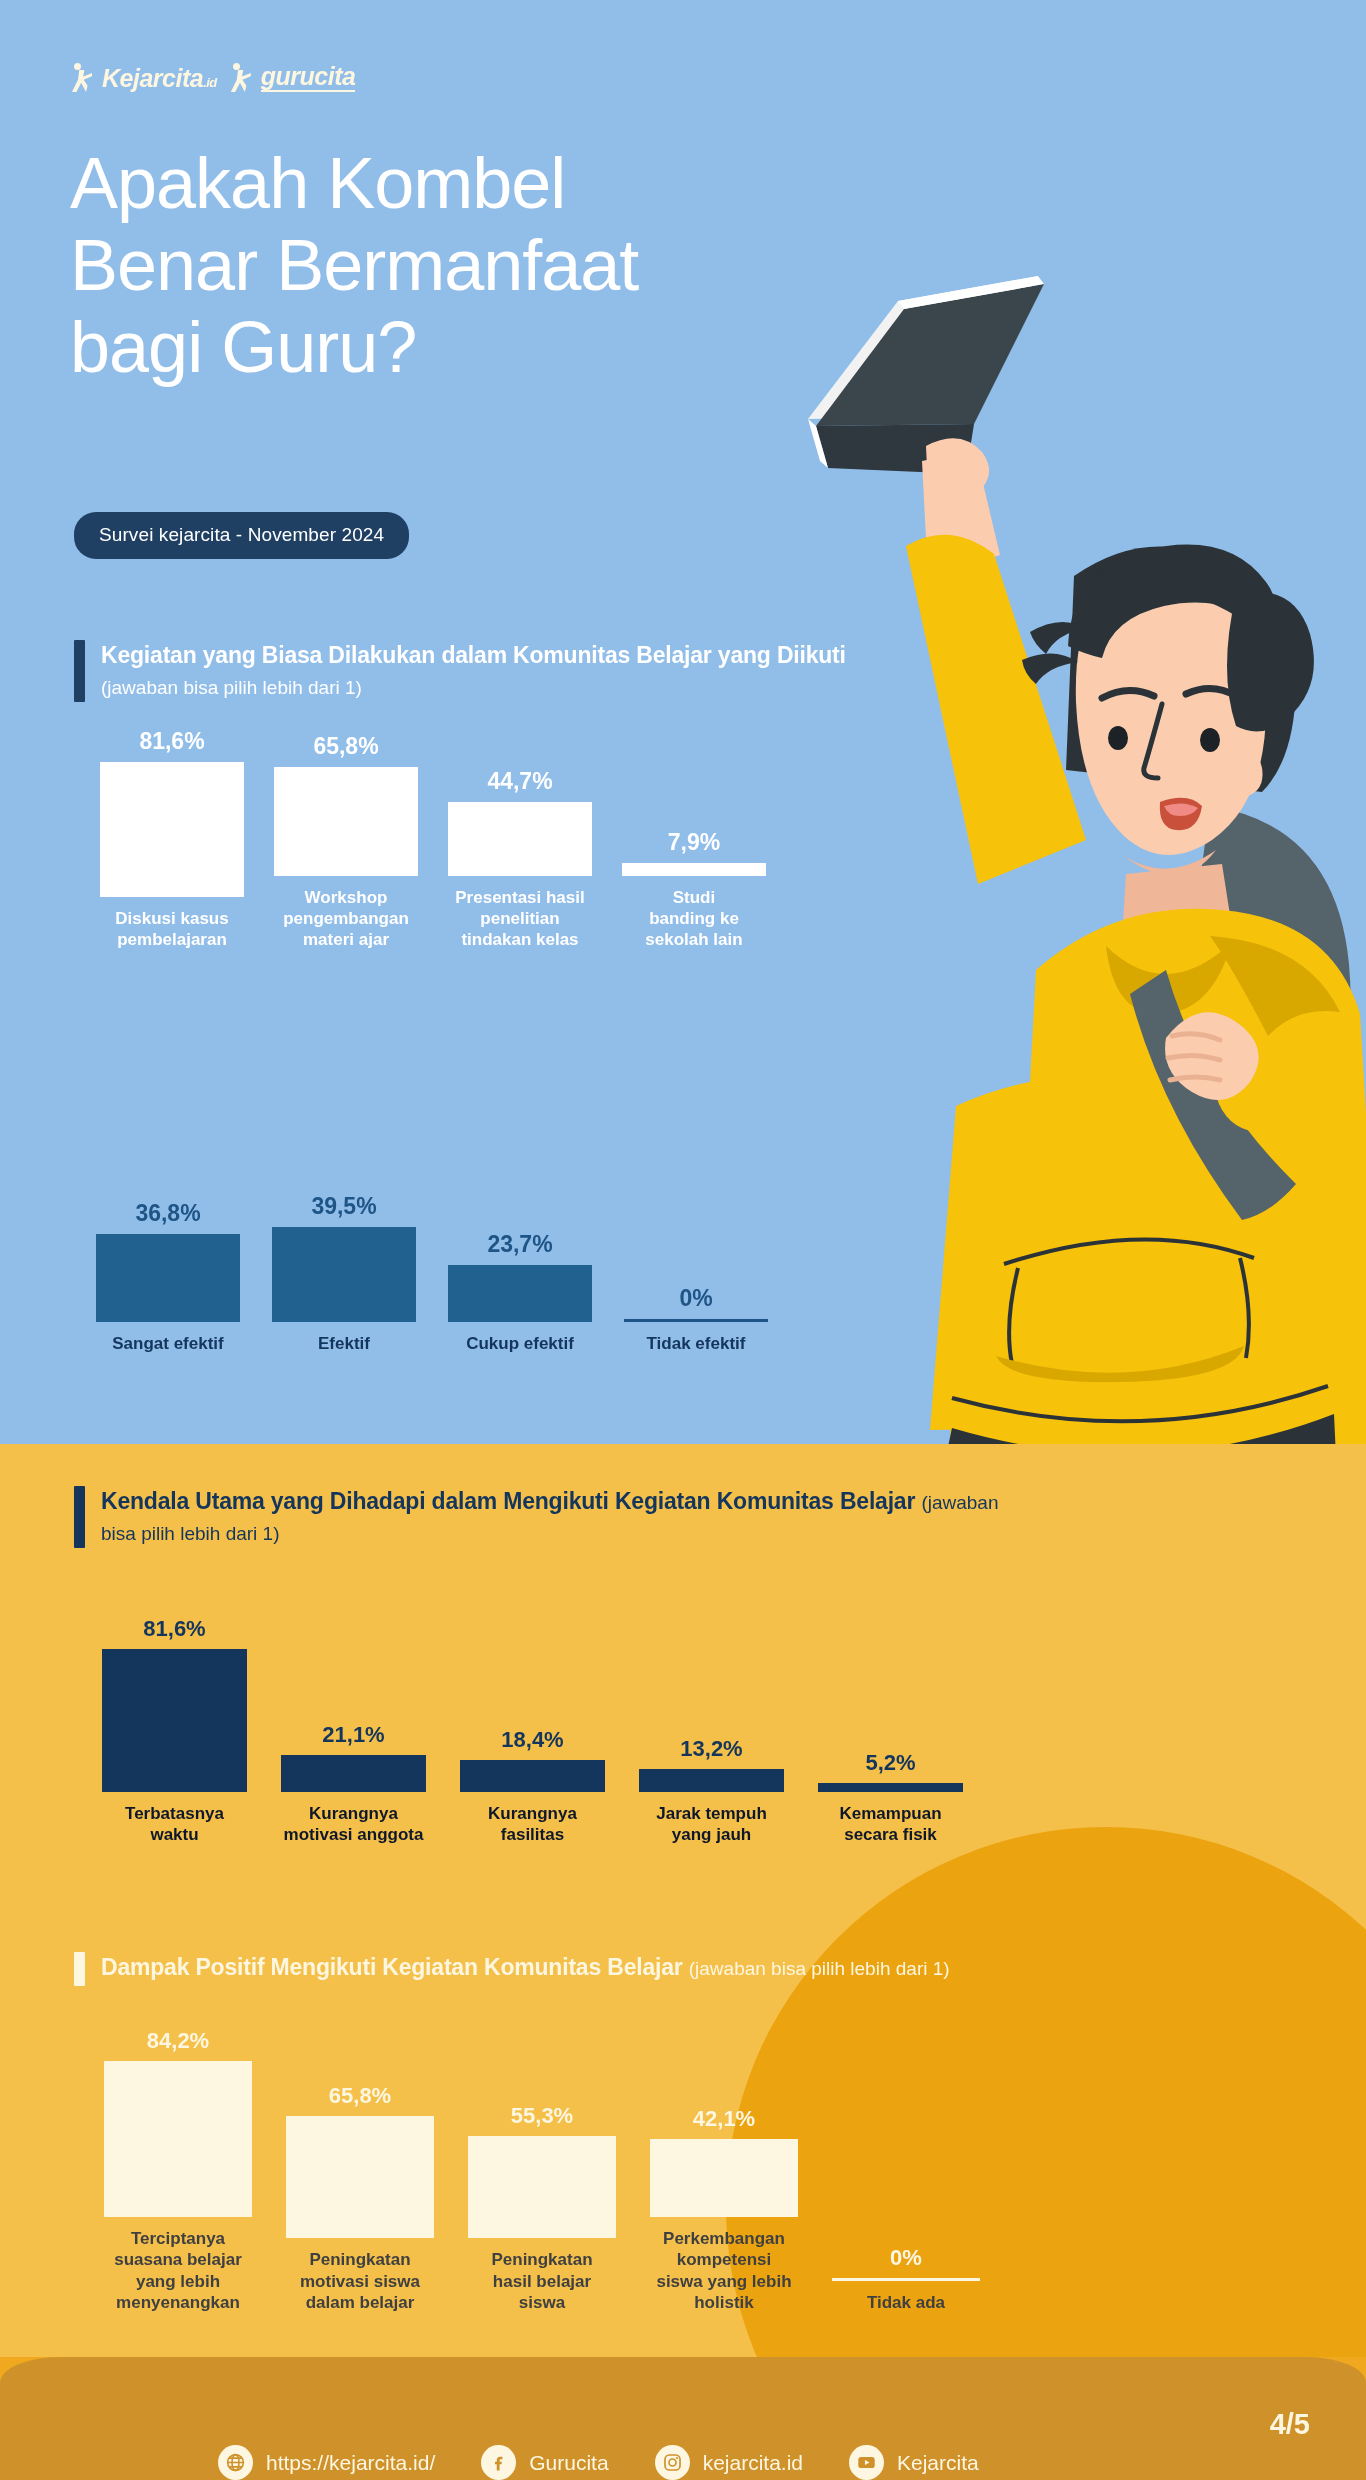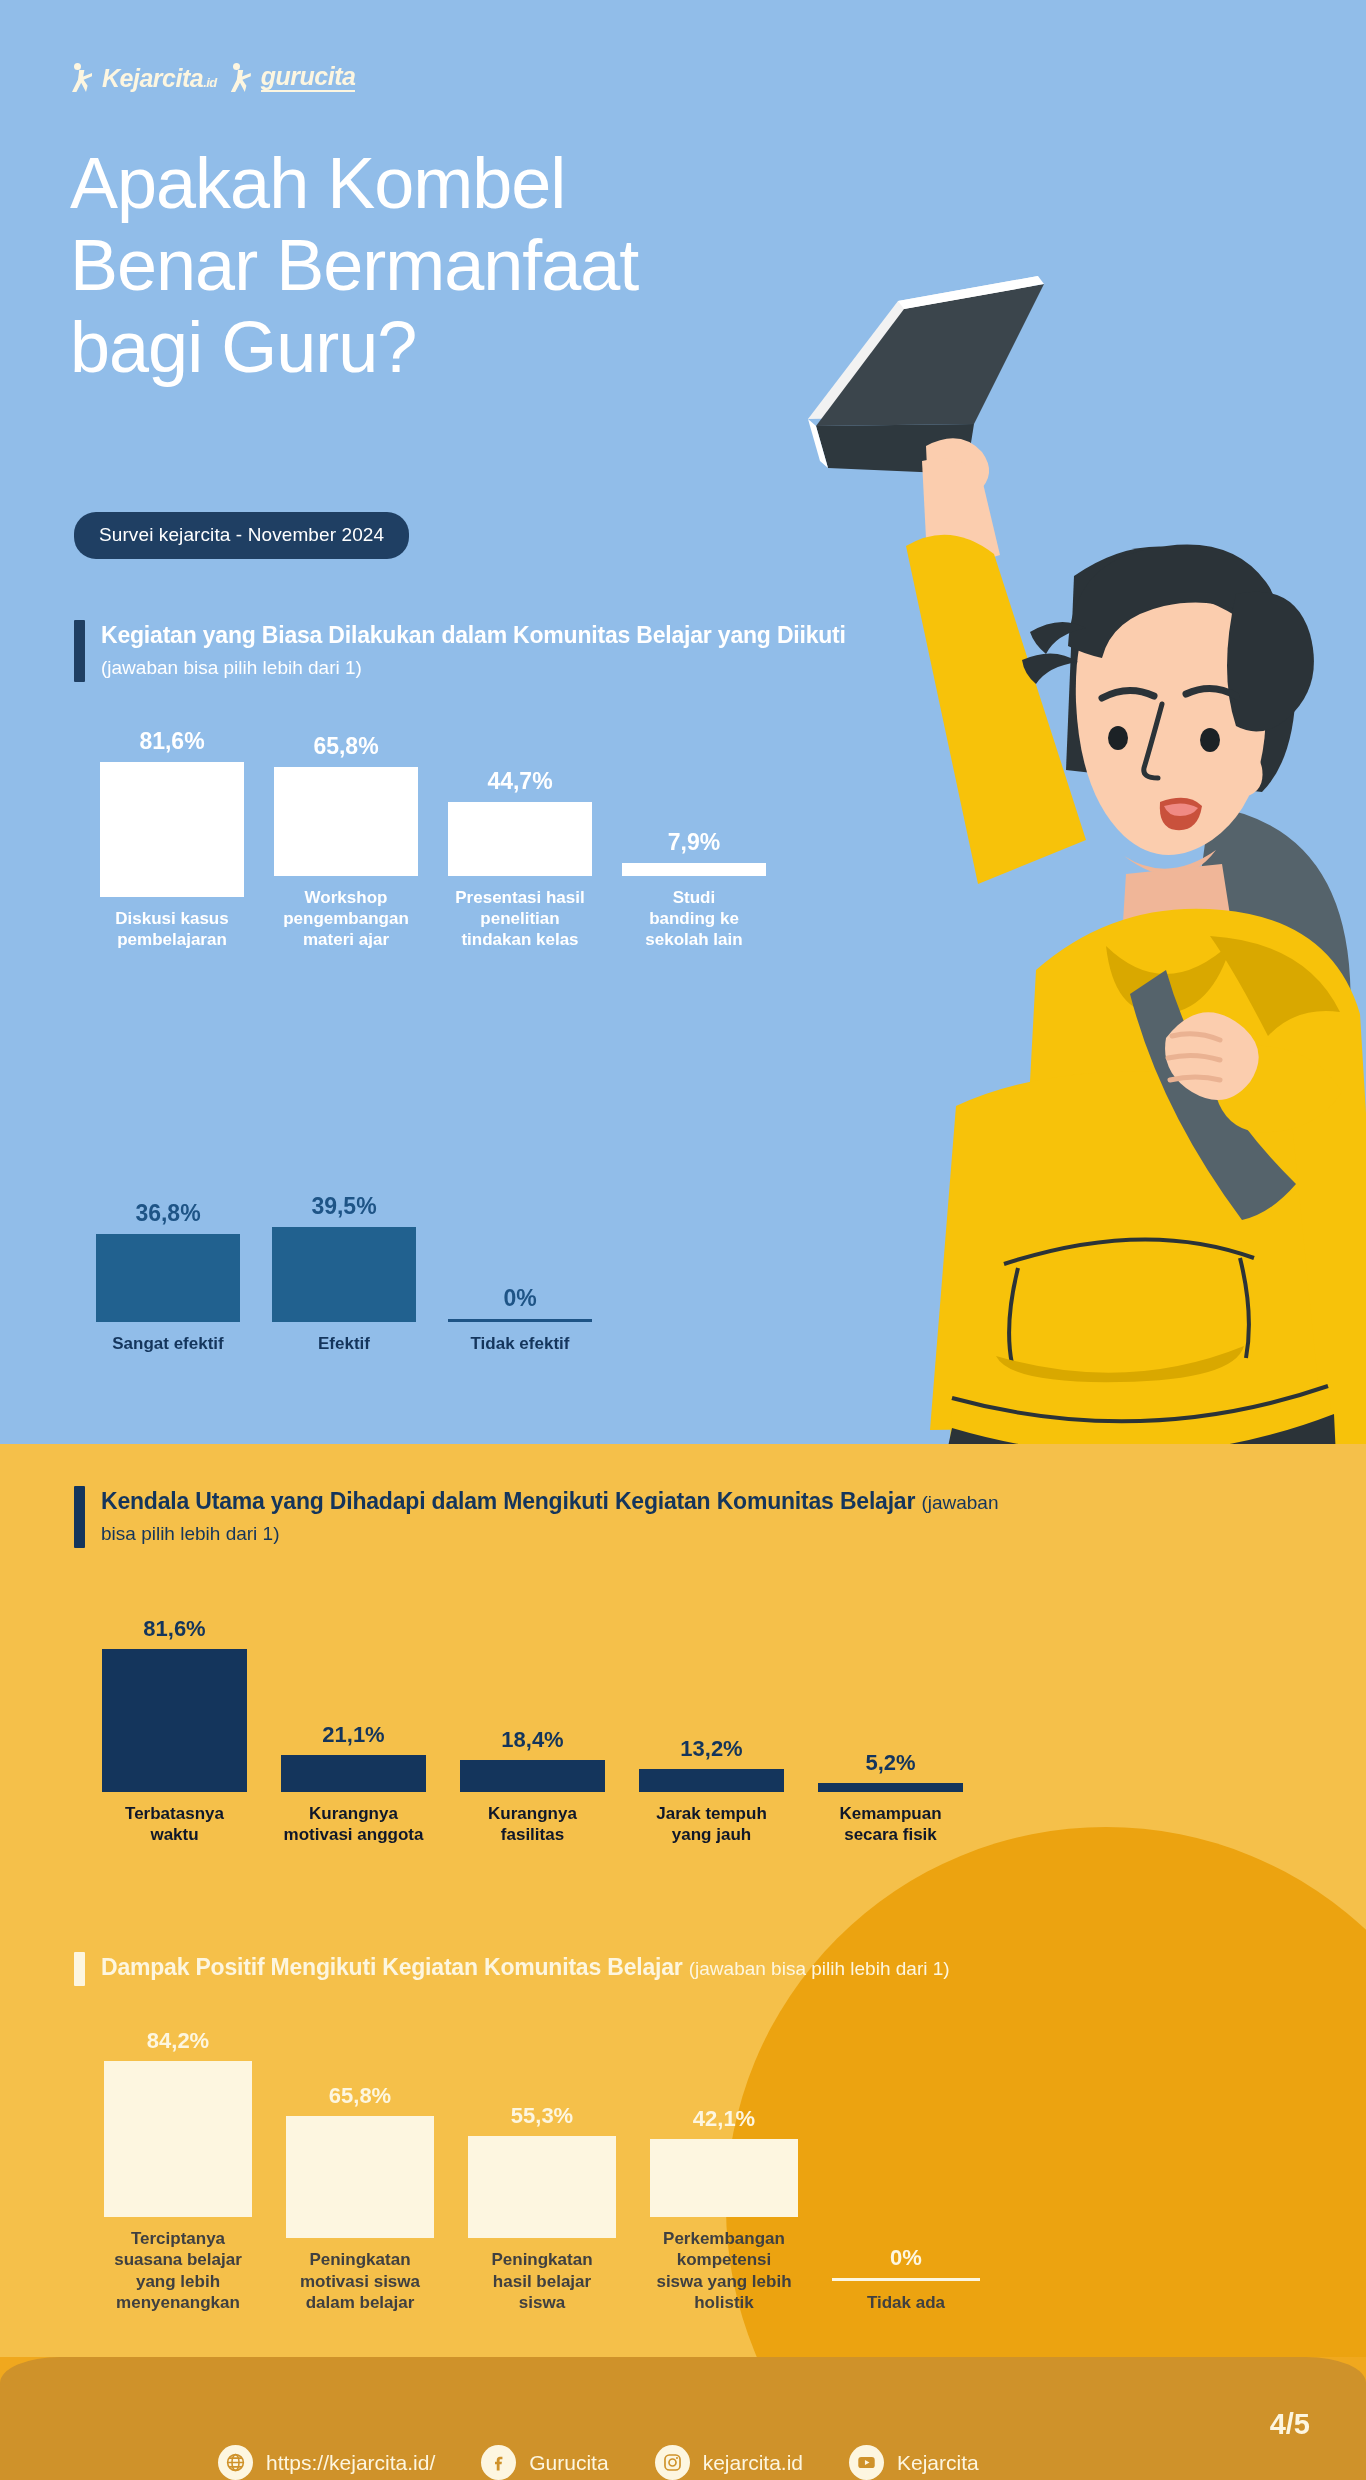--- a/index.html
+++ b/index.html
@@ -84,21 +84,21 @@
     border-radius:22px;
     letter-spacing:0.1px;
   }
 
   
   .sec-head { position:absolute; display:flex; gap:16px; }
   .sec-bar { width:11px; flex:0 0 11px; border-radius:1px; }
   .sec-text { font-size:23px; font-weight:700; line-height:1.33; letter-spacing:-0.2px; }
   .sec-text .note { font-weight:400; font-size:19px; letter-spacing:0; }
 
-  .sec1 { left:74px; top:620px; width:820px; }
+  .sec1 { left:74px; top:640px; width:820px; }
   .sec1 .sec-bar { background:#1f3f63; height:62px; }
   .sec1 .sec-text { color:#ffffff; }
 
   .sec2 { left:74px; top:1083px; width:840px; }
   .sec2 .sec-bar { background:#1f3f63; height:62px; }
   .sec2 .sec-text { color:#1e5486; }
 
   .sec3 { left:74px; top:1486px; width:940px; }
   .sec3 .sec-bar { background:#14355c; height:62px; }
   .sec3 .sec-text { color:#14355c; }
@@ -320,20 +320,25 @@
   <div class="chart" id="chart2">
       <div class="col">
         <div class="val">36,8%</div>
         <div class="bar" style="height: 88px;"></div>
         <div class="cap">Sangat efektif</div>
       </div>
       <div class="col">
         <div class="val">39,5%</div>
         <div class="bar" style="height: 95px;"></div>
         <div class="cap">Efektif</div>
+      </div>
+      <div class="col">
+        <div class="val">23,7%</div>
+        <div class="bar" style="height: 57px;"></div>
+        <div class="cap">Cukup efektif</div>
       </div>
       <div class="col">
         <div class="val">0%</div>
         <div class="bar zero" style="height: 3px;"></div>
         <div class="cap">Tidak efektif</div>
       </div>
     </div>
 
   <div class="sec-head sec3">
     <span class="sec-bar"></span>

